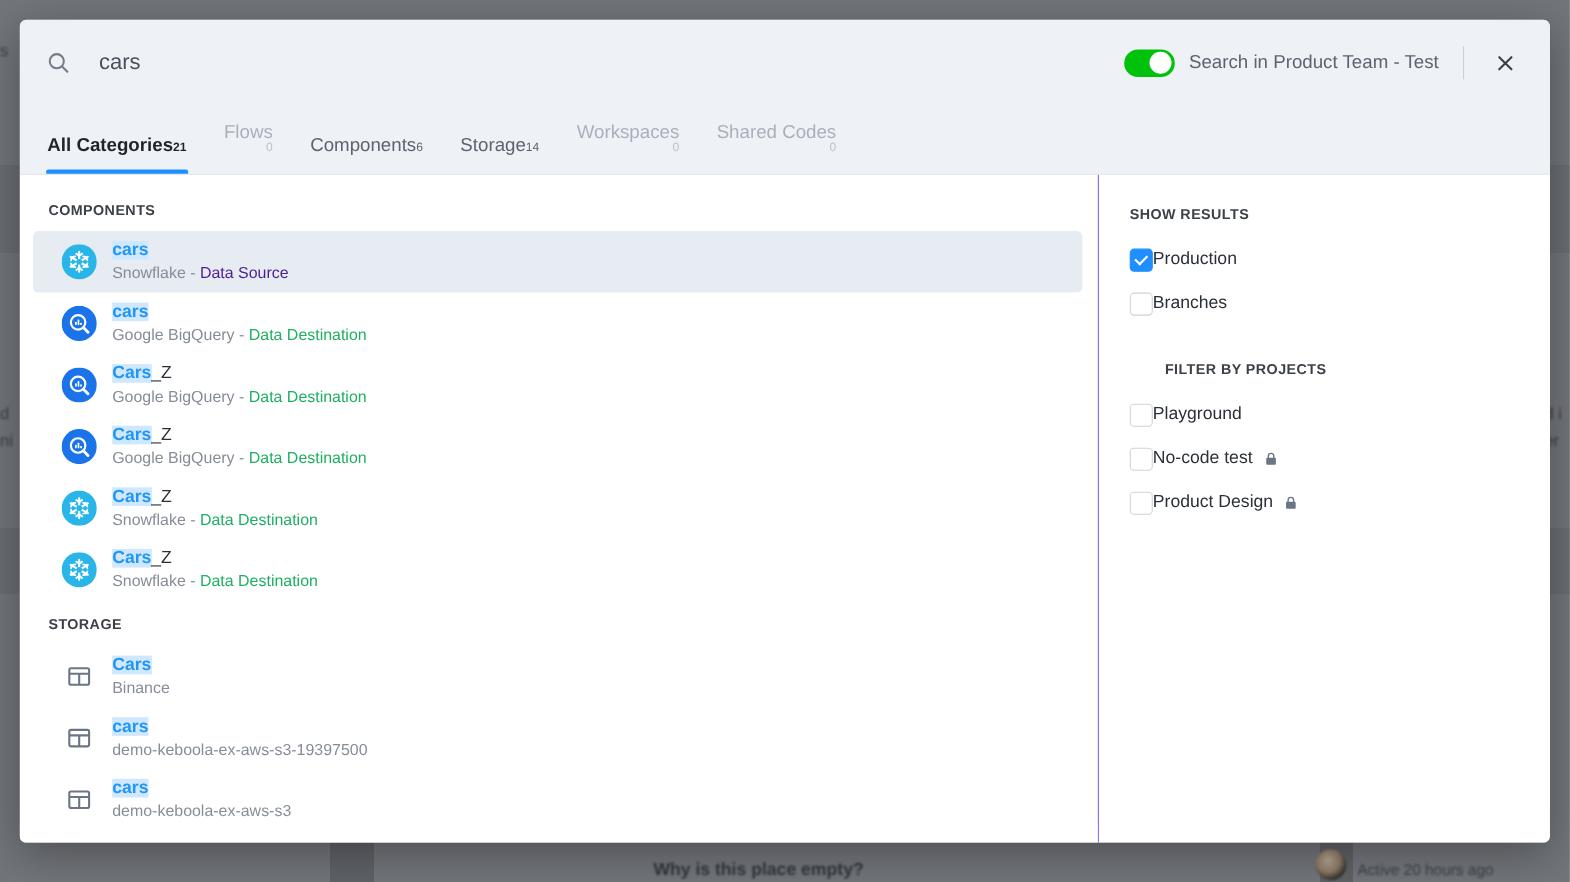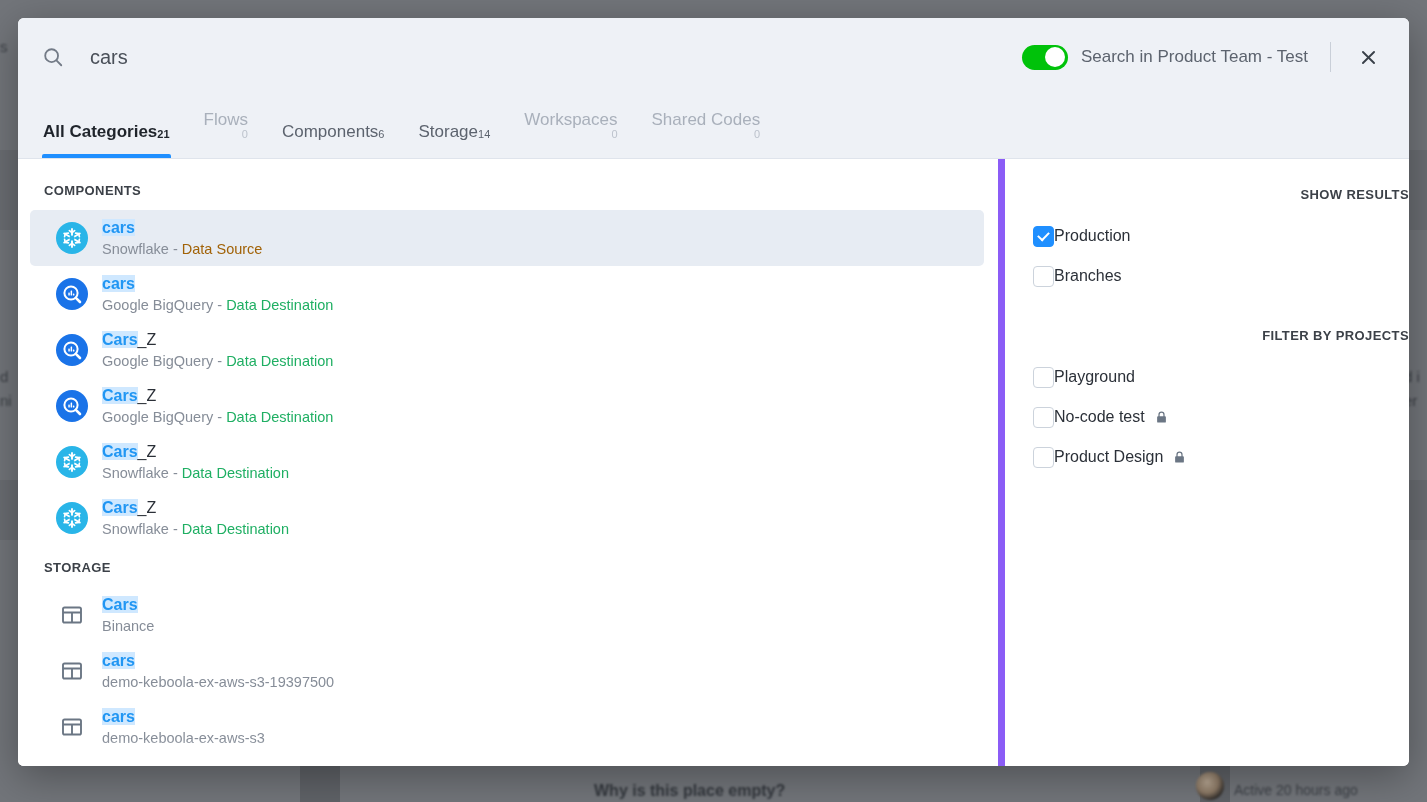--- a/index.html
+++ b/index.html
@@ -226,42 +226,41 @@
     color: #868d98;
     margin-top: 1px;
   }
   mark {
     background: #cfe8ff;
     color: #2196f3;
     font-weight: bold;
     padding: 0;
   }
   .row-title mark { font-weight: bold; }
-  .lnk-blue { color: #a16207; }
+  .lnk-blue { color: #4c1d95; }
   .lnk-green { color: #1faf63; }
 
   .storage-icon {
     color: #6b7684;
     width: 24px; height: 24px;
   }
 
   .fade-bottom {
     position: absolute;
     left: 0; right: 0; bottom: 0;
     height: 26px;
     background: linear-gradient(to bottom, rgba(255,255,255,0), #ffffff 72%);
     pointer-events: none;
   }
 
   
   .filters {
     flex: 1 1 auto;
-    border-left: 7px solid #8b5cf6;
+    border-left: 1px solid #8b5cf6;
     padding: 28px 0 0 28px;
-    text-align: right;
   }
   .filter-head {
     font-size: 13px;
     font-weight: bold;
     letter-spacing: 0.4px;
     color: #3c4148;
     margin-bottom: 14px;
   }
   .filter-head.second { margin-top: 32px; margin-left: 32px; }
   .check-row {

